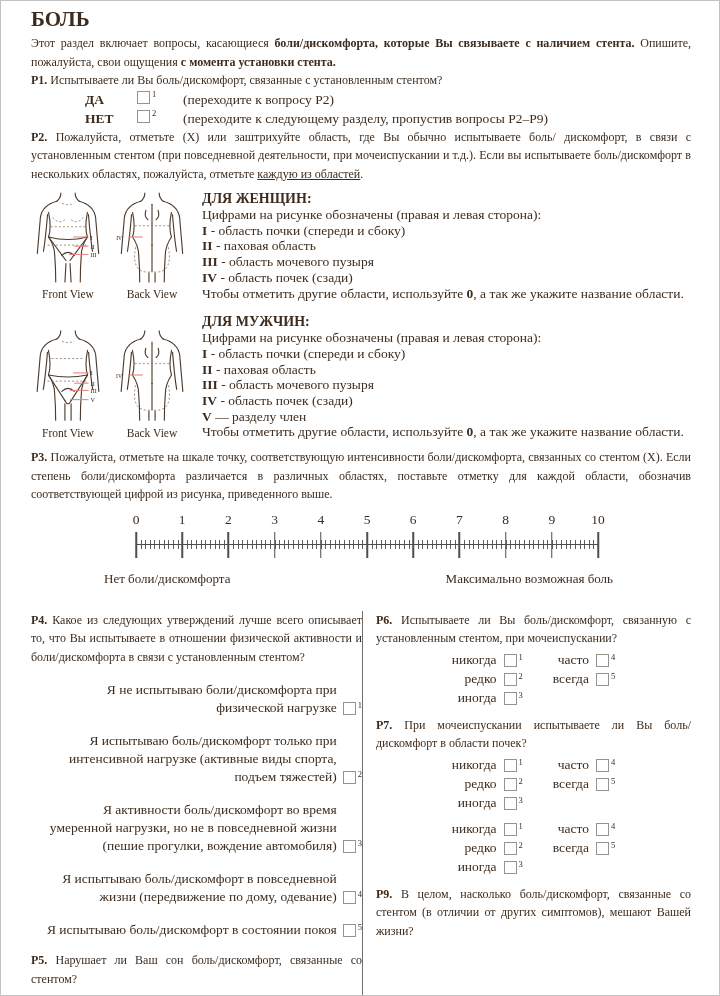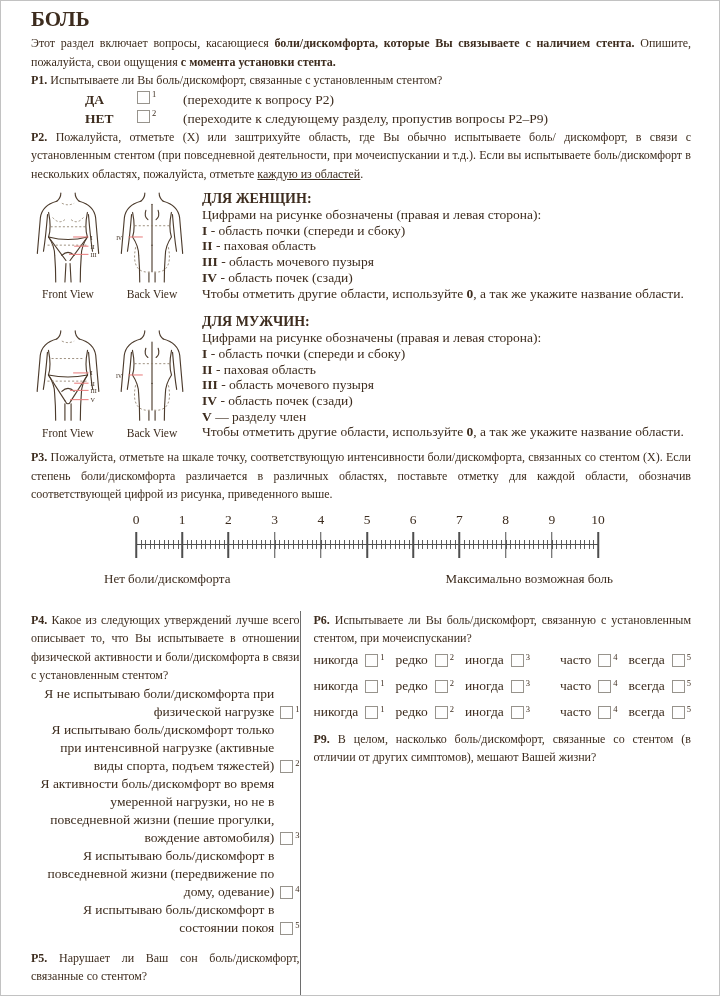--- a/index.html
+++ b/index.html
@@ -38,25 +38,25 @@
   .baseline{position:absolute;left:0;right:0;top:12px;height:1px;background:#4e4e4e;}
   .sminor{position:absolute;left:0;right:0;top:8px;height:9px;
     background-image:repeating-linear-gradient(to right,#5d5d5d 0,#5d5d5d 1px,transparent 1px,transparent 4.62px);}
   .stick{position:absolute;top:0;bottom:0;width:1.5px;background:#4e4e4e;transform:translateX(-50%);}
   .slabels{display:flex;justify-content:space-between;font-size:13px;margin-top:13px;padding-left:73px;padding-right:78px;}
   
   .cols{display:flex;margin-top:24px;height:441px;}
   .colL{width:331px;}
   .colR{flex:1;border-left:1px solid #6e6e6e;padding-left:13px;}
   .q{margin-top:0;}
-  .opt{display:flex;justify-content:flex-end;align-items:flex-end;gap:6px;}
+  .opt{display:flex;justify-content:flex-end;align-items:flex-end;gap:6px;margin-top:15px;}
   .opt .otxt{text-align:right;max-width:298px;font-size:13.5px;line-height:18px;}
   .opt .cb{margin-bottom:2px;}
   .freq{display:flex;justify-content:center;gap:30px;margin-top:4px;margin-bottom:10px;}
-  .fcol{display:flex;gap:11px;}
+  .fcol{display:flex;flex-direction:column;gap:3px;}
   .frow{display:flex;justify-content:flex-end;align-items:center;gap:7px;font-size:13.5px;line-height:16px;}
   .mt12{margin-top:12px;}
   svg text{font-family:"Liberation Serif",serif;}
 </style>
 </head>
 <body>
 
 <div class="page">
 
   <h1>БОЛЬ</h1>
@@ -376,20 +376,21 @@
           <div class="frow">
               <span>всегда</span>
               <span class="cb">
                 <span class="bx"></span>
                 <sup class="cbn">5</sup>
               </span>
             </div>
         </div>
       </div>
 
+      <p class="q"><b>Р7.</b><span> При мочеиспускании испытываете ли Вы боль/дискомфорт в области почек?</span></p>
       <div class="freq">
         <div class="fcol">
           <div class="frow">
               <span>никогда</span>
               <span class="cb">
                 <span class="bx"></span>
                 <sup class="cbn">1</sup>
               </span>
             </div>
           <div class="frow">

